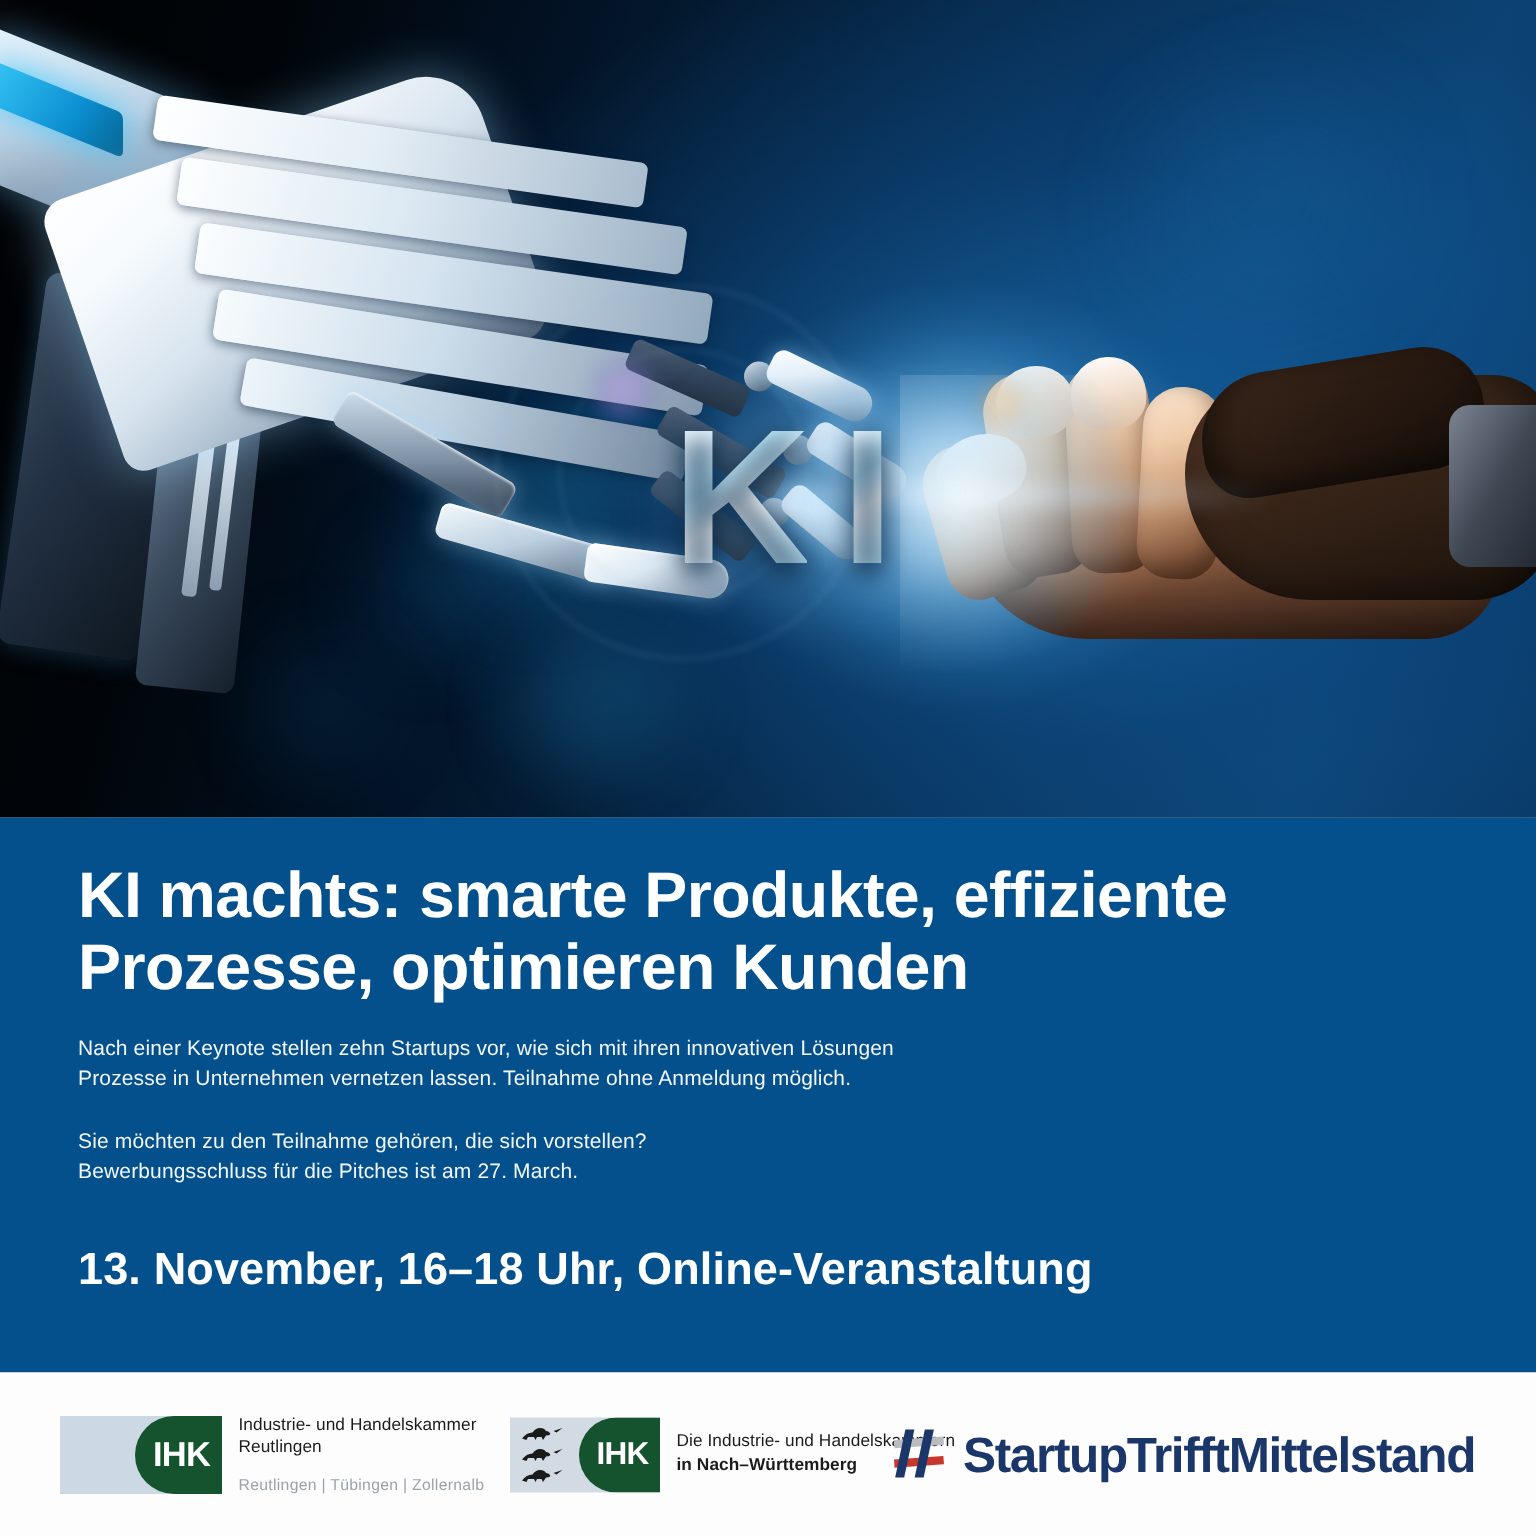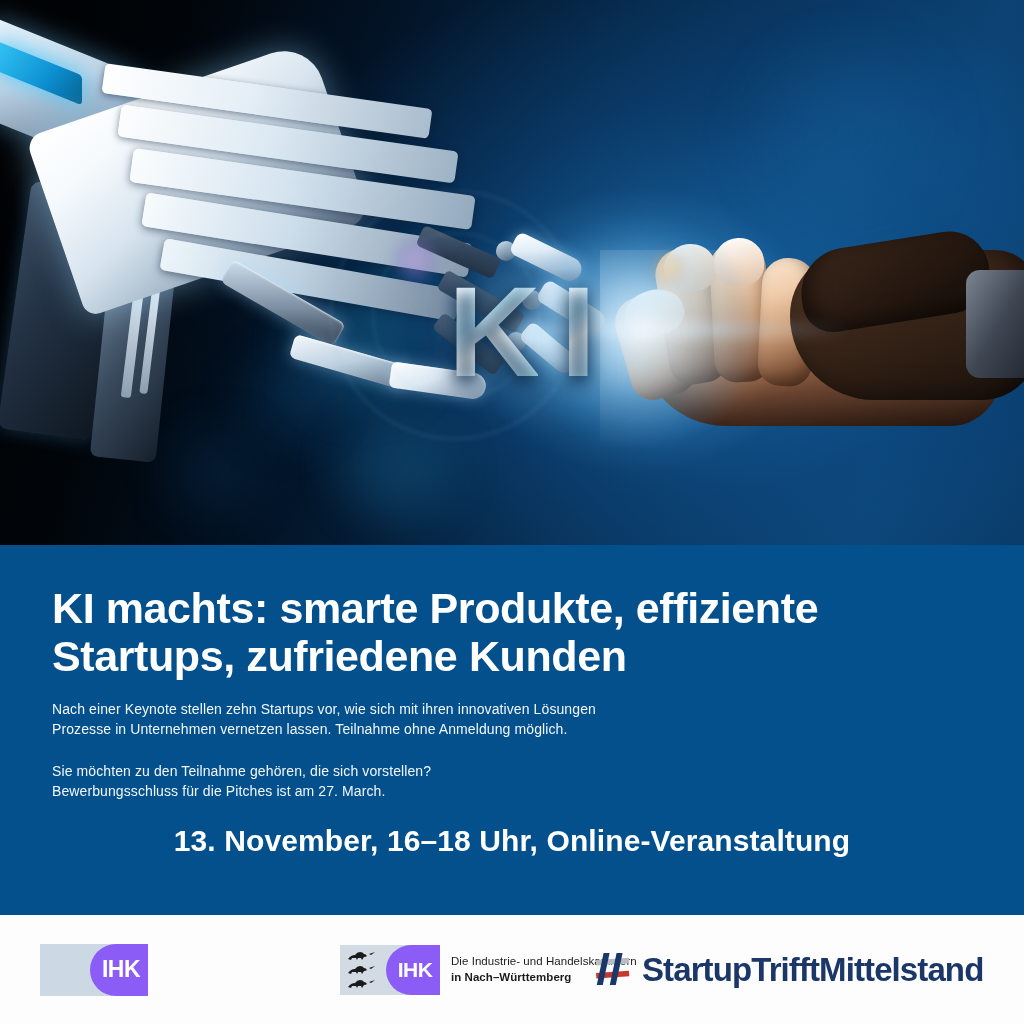--- a/index.html
+++ b/index.html
@@ -241,37 +241,35 @@
     color: #ffffff;
   }
   .headline {
     font-family: "Liberation Sans", sans-serif;
     font-weight: bold;
     font-size: 43px;
     line-height: 1.12;
     letter-spacing: -0.4px;
     color: #ffffff;
     max-width: 880px;
-    margin-top: 11px;
   }
   .body-block { margin-top: 20px; }
   .body-line {
     font-size: 14px;
     line-height: 1.42;
     color: #f2f7fb;
     letter-spacing: 0.1px;
   }
   .body-gap { height: 22px; }
   .date-line {
-    margin-top: 22px;
+    margin-top: 39px;
     font-weight: bold;
     font-size: 30px;
     letter-spacing: 0.1px;
     color: #ffffff;
-    text-align: center;
   }
 
   
   .footer {
     position: relative;
     width: 1024px; height: 109px;
     background: #fdfdfd;
     display: flex; align-items: center;
     padding: 0 40px;
     gap: 0;
@@ -286,21 +284,21 @@
   .ihk-mark {
     position: relative;
     width: 108px; height: 52px;
     background: #ccd8e4;
     overflow: hidden;
     flex: none;
   }
   .ihk-mark.with-lions { width: 100px; height: 50px; background: #d2dbe4; }
   .ihk-blue {
     position: absolute; right: 0; top: 0; bottom: 0; width: 58px;
-    background: #8b5cf6;
+    background: #14532d;
     border-radius: 30px 0 0 30px;
     display: flex; align-items: center; justify-content: center;
   }
   .ihk-mark.with-lions .ihk-blue { width: 54px; }
   .ihk-blue-txt {
     color: #ffffff; font-weight: bold; font-size: 23px;
     letter-spacing: -0.5px; padding-left: 4px;
   }
   .ihk-mark.with-lions .ihk-blue-txt { font-size: 21px; }
   .lions {
@@ -405,41 +403,46 @@
     <div class="ki-wrap">
       <span class="ki-letter">K</span>
       <span class="ki-letter">I</span>
     </div>
   </div>
 
   <div class="panel">
 
     <div class="headline">
       <div>KI machts: smarte Produkte, effiziente</div>
-      <div>Startups, zufriedene Kunden</div>
+      <div>Prozesse, optimieren Kunden</div>
     </div>
 
     <div class="body-block">
       <div class="body-line">Nach einer Keynote stellen zehn Startups vor, wie sich mit ihren innovativen Lösungen</div>
       <div class="body-line">Prozesse in Unternehmen vernetzen lassen. Teilnahme ohne Anmeldung möglich.</div>
       <div class="body-gap"></div>
       <div class="body-line">Sie möchten zu den Teilnahme gehören, die sich vorstellen?</div>
       <div class="body-line">Bewerbungsschluss für die Pitches ist am 27. March.</div>
     </div>
 
     <div class="date-line">13. November, 16–18 Uhr, Online-Veranstaltung</div>
   </div>
 
   <div class="footer">
 
     <div class="logo-slot slot-ihk-rt">
       <div class="ihk-mark">
         <div class="ihk-blue">
           <span class="ihk-blue-txt">IHK</span>
         </div>
+      </div>
+      <div class="ihk-text">
+        <div class="ihk-t1 reg">Industrie- und Handelskammer</div>
+        <div class="ihk-t1 reg">Reutlingen</div>
+        <div class="ihk-sub">Reutlingen | Tübingen | Zollernalb</div>
       </div>
     </div>
 
     <div class="logo-slot slot-ihk-bw">
       <div class="ihk-mark with-lions">
         <div class="lions">
           <svg width="30" height="12" viewBox="0 0 30 12">
             <path d="M1 8 q3-4 7-4 2-3 5-3 3 0 4 2 2 0 3 2 -1 1-3 1 l-2 3 -1-2 -3 0 -1 2 -1-2 -4 0 -1 2z" fill="#1a1a1a"></path>
             <path d="M22 3 l6-2 -4 3z" fill="#1a1a1a"></path>
           </svg>

